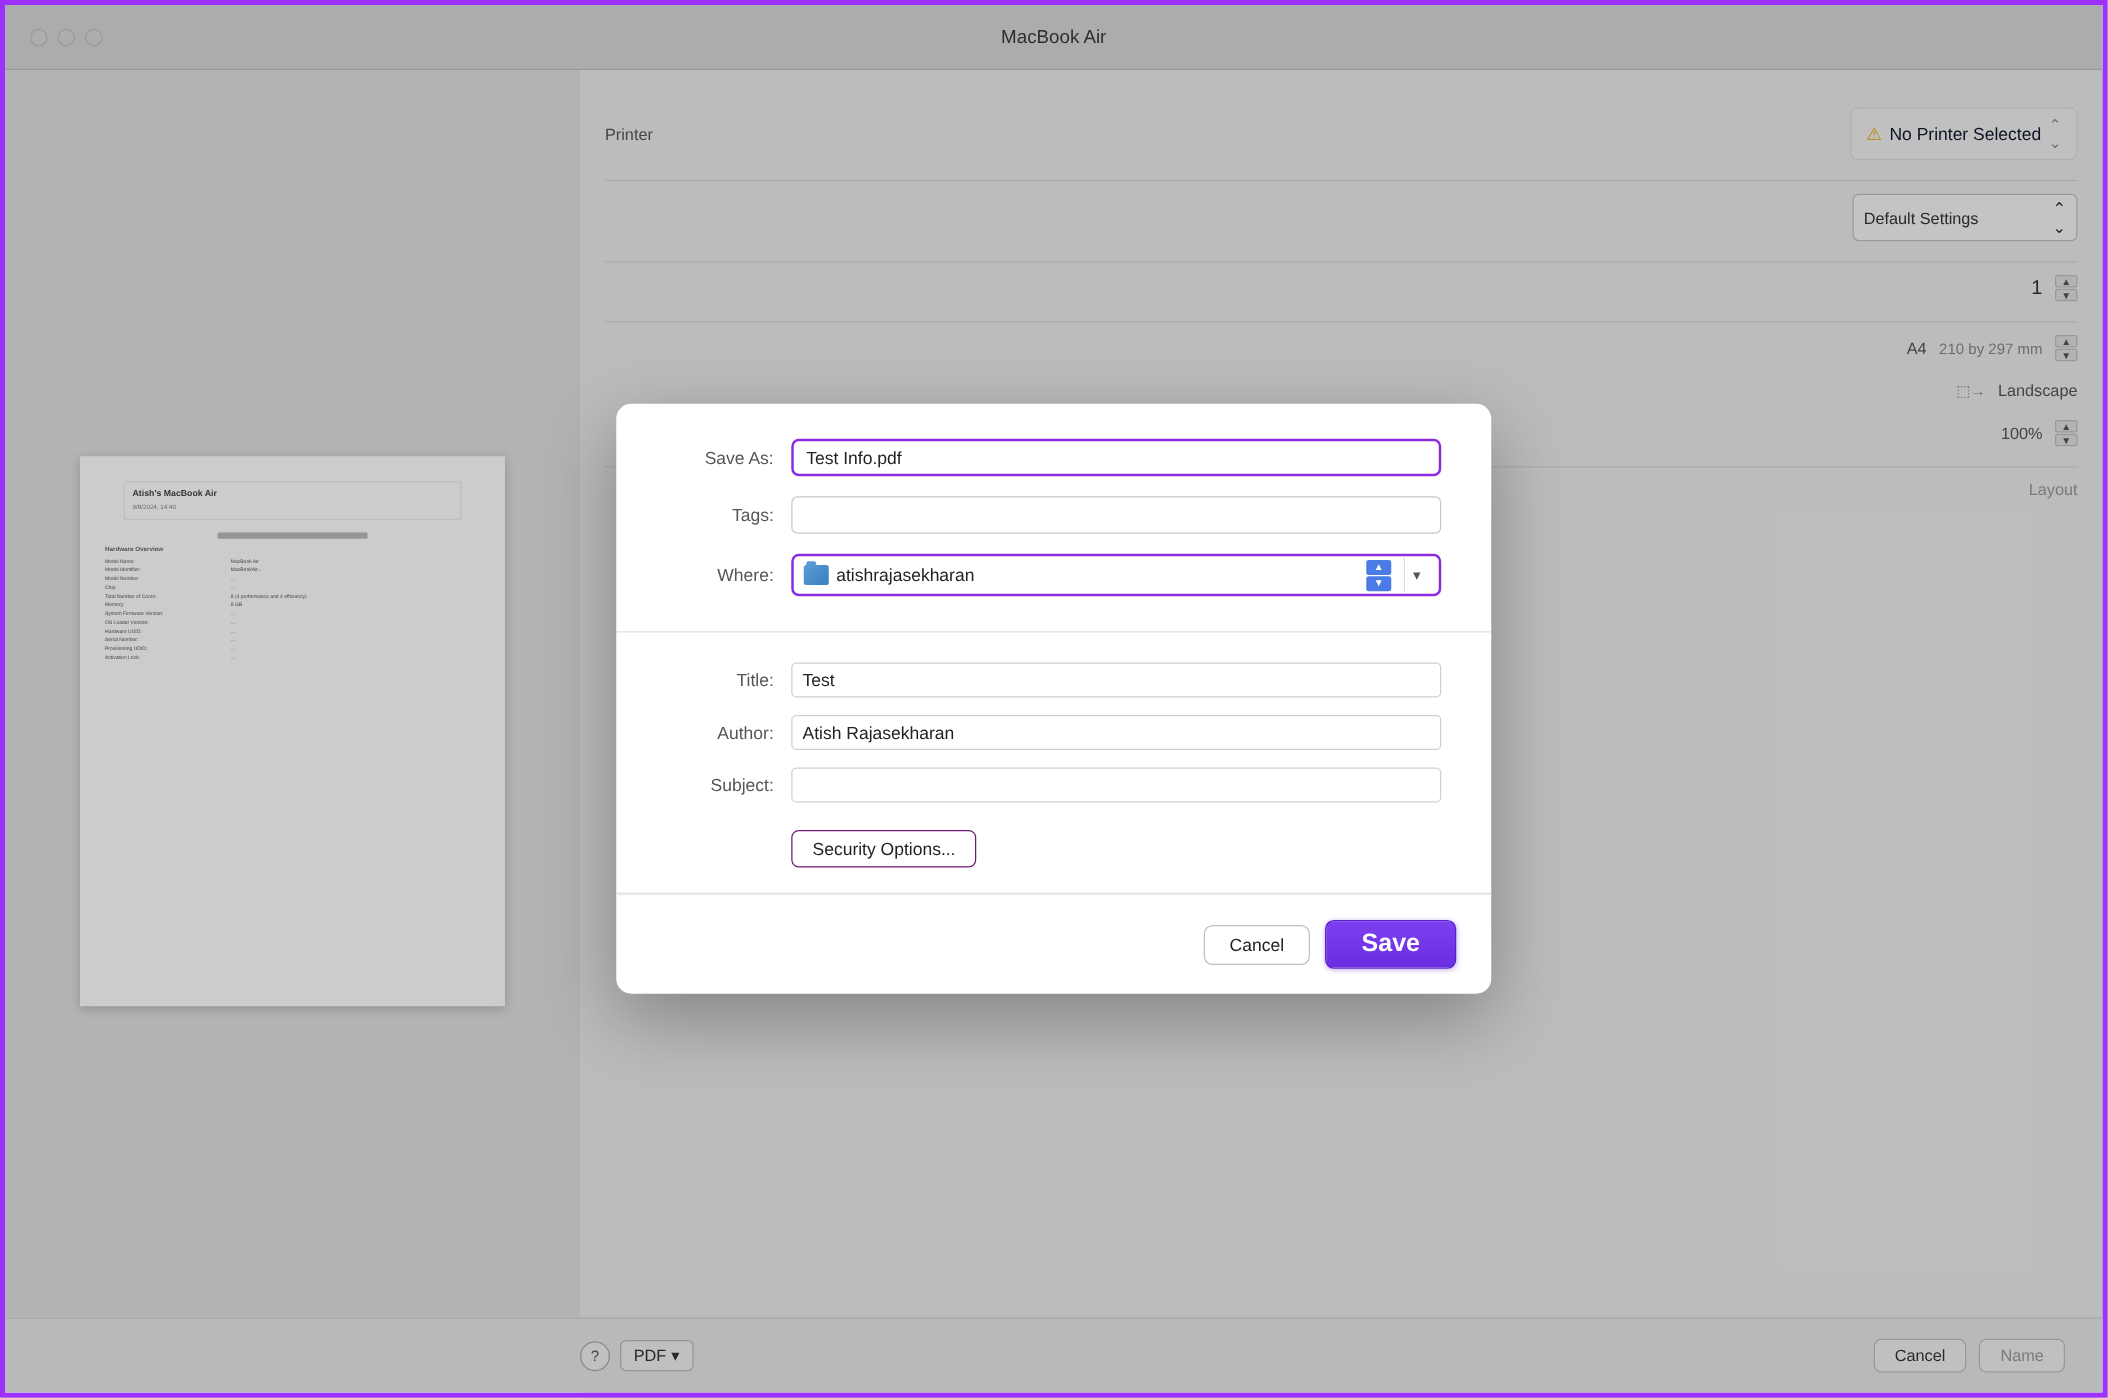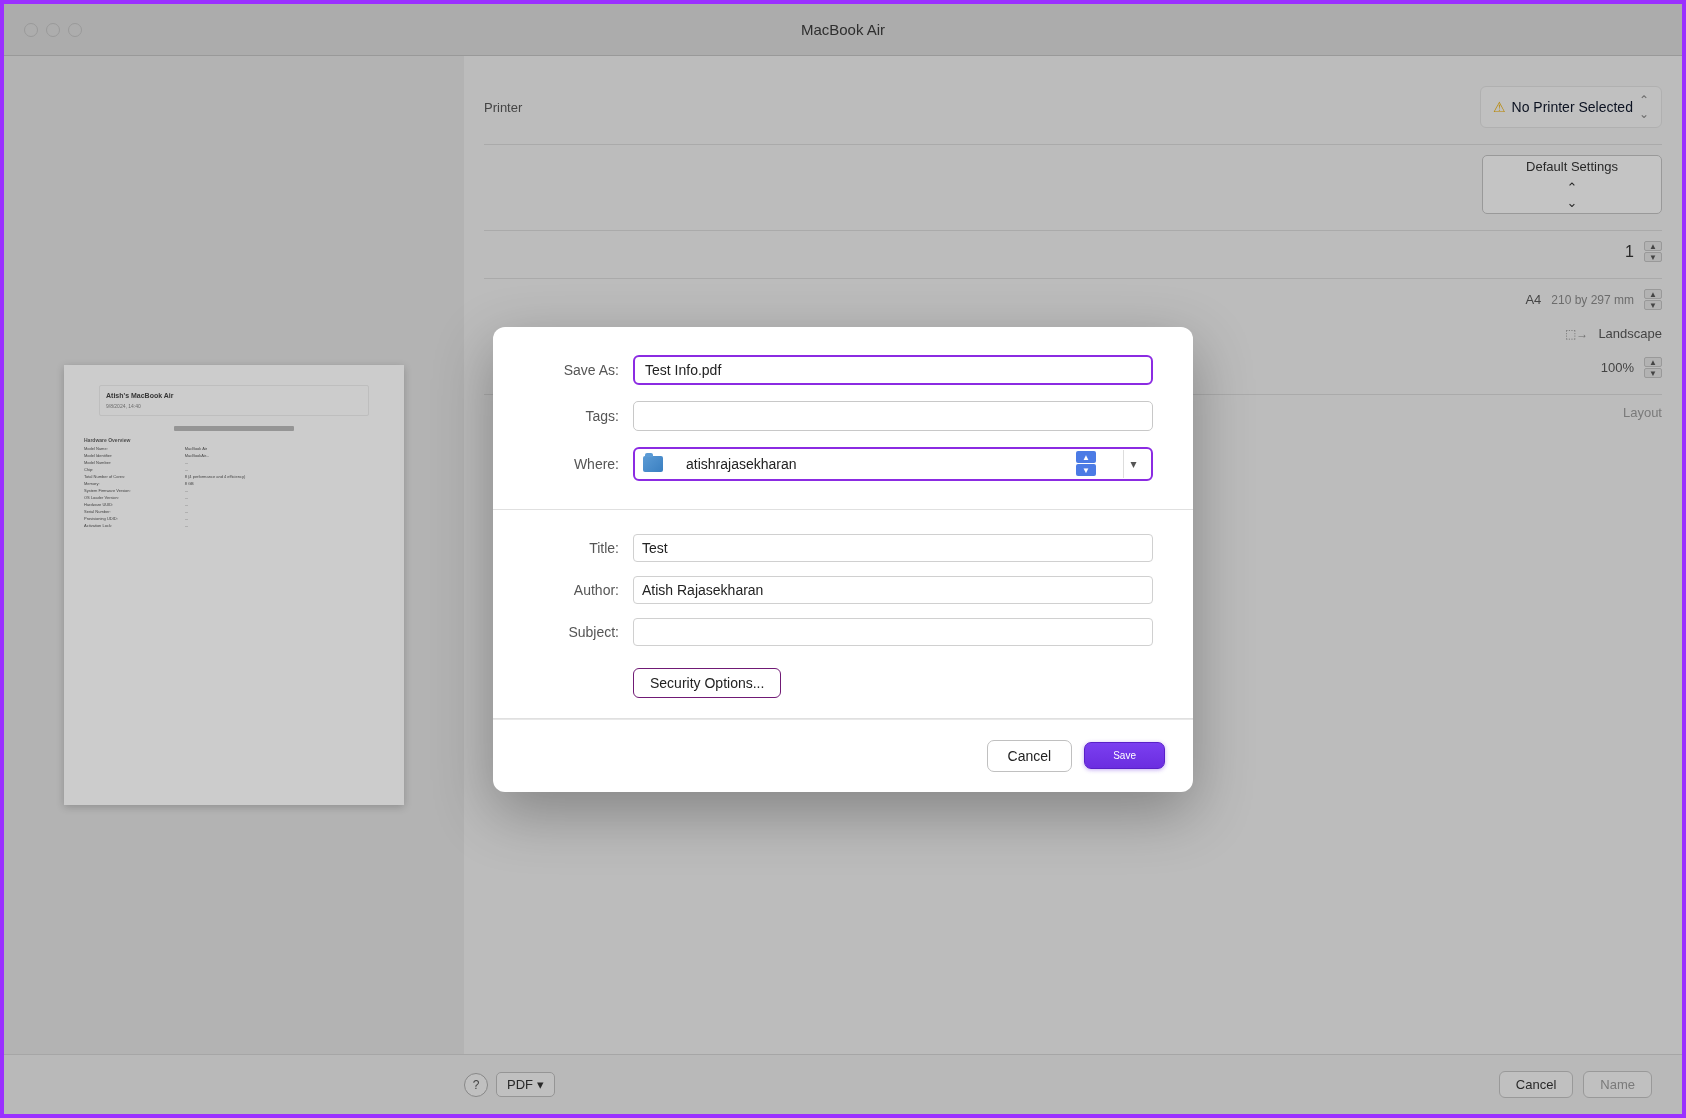--- a/index.html
+++ b/index.html
@@ -140,21 +140,20 @@
       background: #f5f5f5;
       border: 1px solid #c0c0c0;
       border-radius: 5px;
       padding: 3px 8px;
       font-size: 13px;
       color: #333;
       display: flex;
       align-items: center;
       justify-content: space-between;
       gap: 6px;
-      flex-direction: column;
     }
 
     .bottom-bar {
       position: absolute;
       bottom: 0;
       left: 0;
       right: 0;
       height: 60px;
       background: #e8e8e8;
       border-top: 1px solid #d0d0d0;
@@ -293,21 +292,21 @@
 
     .where-select {
       flex: 1;
       height: 34px;
       border: 2px solid #8b2be2;
       border-radius: 6px;
       background: white;
       display: flex;
       align-items: center;
       padding: 0 8px;
-      gap: 23px;
+      gap: 6px;
       cursor: pointer;
       position: relative;
     }
 
     .folder-icon {
       width: 20px;
       height: 16px;
       background: linear-gradient(135deg, #5b9bd5, #3a7fc1);
       border-radius: 2px;
       position: relative;
@@ -428,24 +427,24 @@
       color: #222;
       cursor: pointer;
       font-weight: 400;
     }
 
     .btn-save {
       background: linear-gradient(180deg, #7b3ff0 0%, #6b2de0 100%);
       border: 1px solid #5a20c8;
       border-radius: 7px;
       padding: 7px 28px;
-      font-size: 10px;
+      font-size: 20px;
       color: white;
       cursor: pointer;
-      font-weight: 400;
+      font-weight: 700;
       box-shadow: 0 1px 4px rgba(107, 45, 224, 0.4);
     }
 
     
     .settings-right-content {
       padding: 30px 20px;
       flex: 1;
     }
 
     .sr-row {

